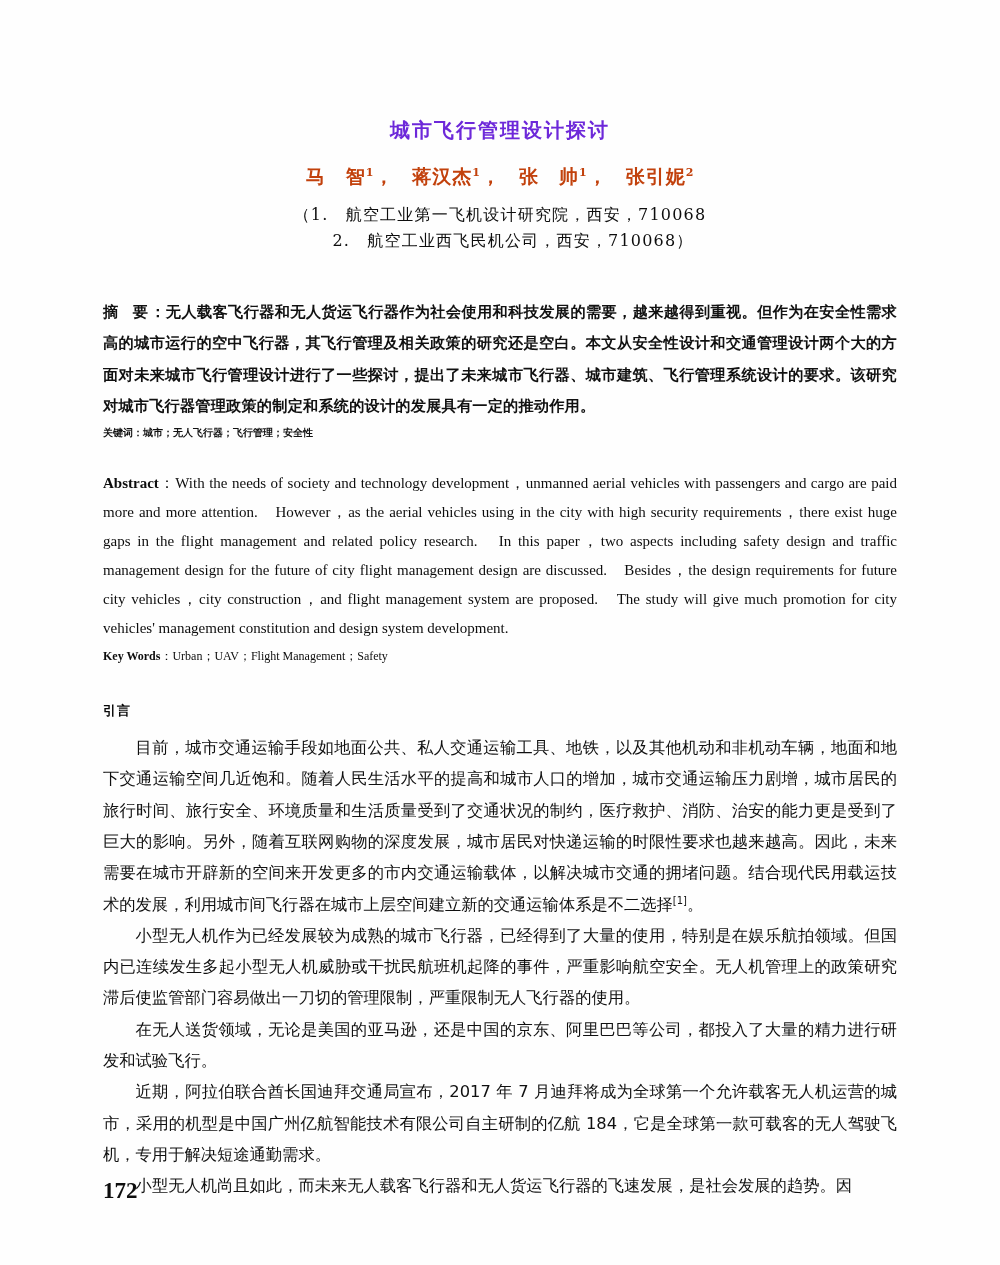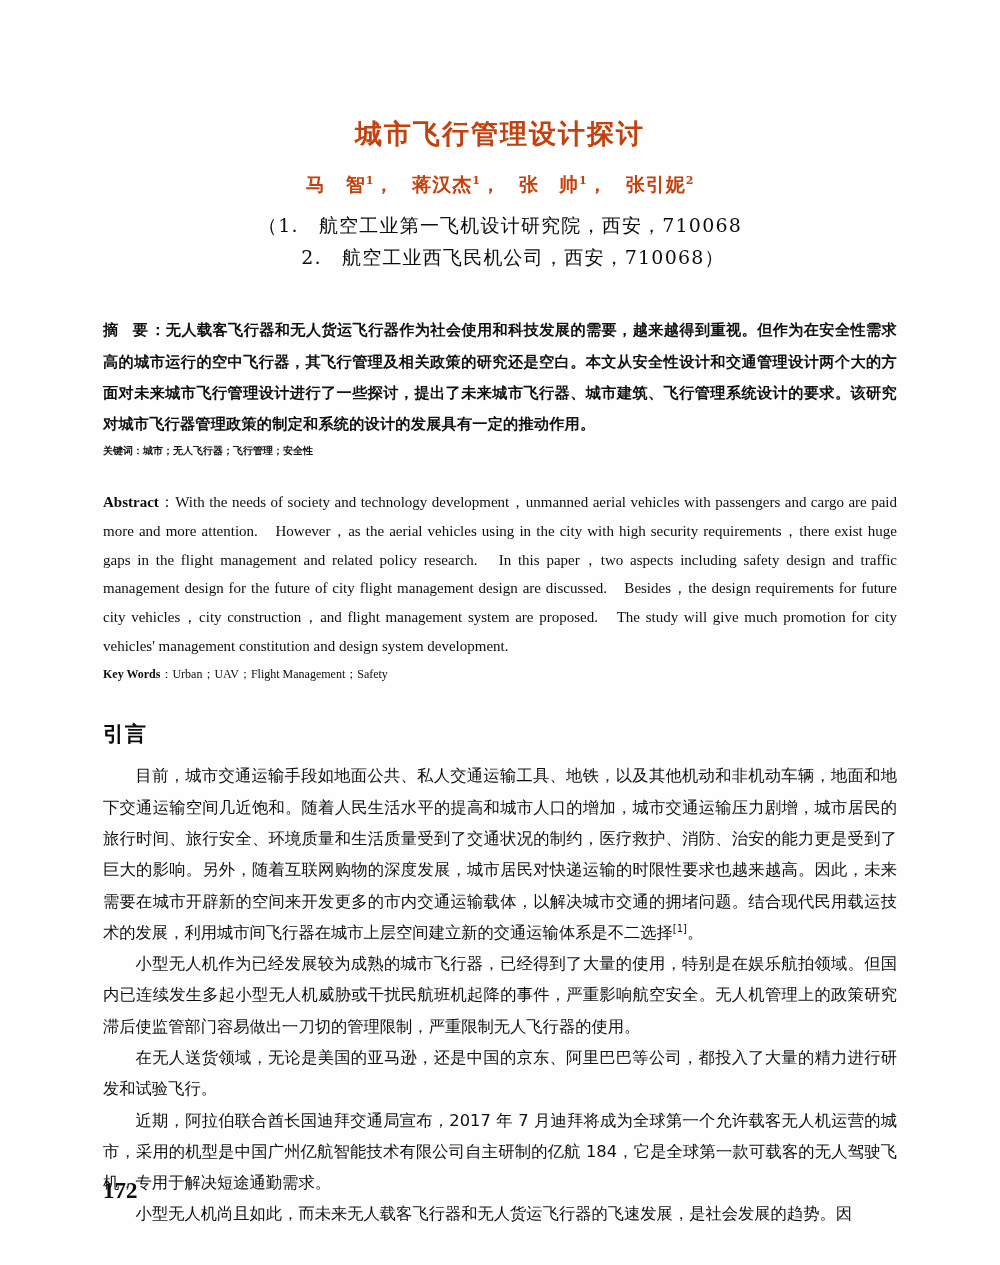--- a/index.html
+++ b/index.html
@@ -30,42 +30,42 @@
     left: 103px;
     top: 0;
     width: 794px;
   }
 
   
   .title-block { padding-top: 118px; text-align: center; }
 
   .paper-title {
     font-family: "DejaVu Sans", "Liberation Sans", sans-serif;
-    font-size: 27px;
+    font-size: 20px;
     font-weight: bold;
     letter-spacing: 2px;
     line-height: 1.2;
-    color: #c2410c;
+    color: #6d28d9;
   }
 
   .authors {
     margin-top: 22px;
     font-family: "DejaVu Serif", "Liberation Serif", serif;
     font-size: 19px;
     font-weight: bold;
     letter-spacing: 1px;
     color: #c2410c;
   }
   .authors sup { font-size: 11px; font-weight: bold; vertical-align: super; }
   .au-gap { display: inline-block; width: 18px; }
 
   .affil {
     margin-top: 12px;
     font-family: "DejaVu Serif", "Liberation Serif", serif;
-    font-size: 19px;
+    font-size: 16px;
     letter-spacing: 1.2px;
     line-height: 1.65;
     color: #0d0d0d;
   }
   .affil .ln2 { padding-left: 26px; }
 
   
   .cn-abstract {
     margin-top: 42px;
     font-family: "DejaVu Sans", "Liberation Sans", sans-serif;
@@ -104,21 +104,21 @@
     font-family: "Liberation Serif", "DejaVu Serif", serif;
     font-size: 12px;
     line-height: 1.93;
     color: #0d0d0d;
   }
 
   
   .section-head {
     margin-top: 34px;
     font-family: "DejaVu Sans", "Liberation Sans", sans-serif;
-    font-size: 21px;
+    font-size: 13px;
     font-weight: bold;
     letter-spacing: 1px;
     color: #070707;
   }
 
   .body-text {
     margin-top: 12px;
     font-family: "DejaVu Sans", "Liberation Sans", sans-serif;
     font-size: 16.3px;
     line-height: 1.92;

